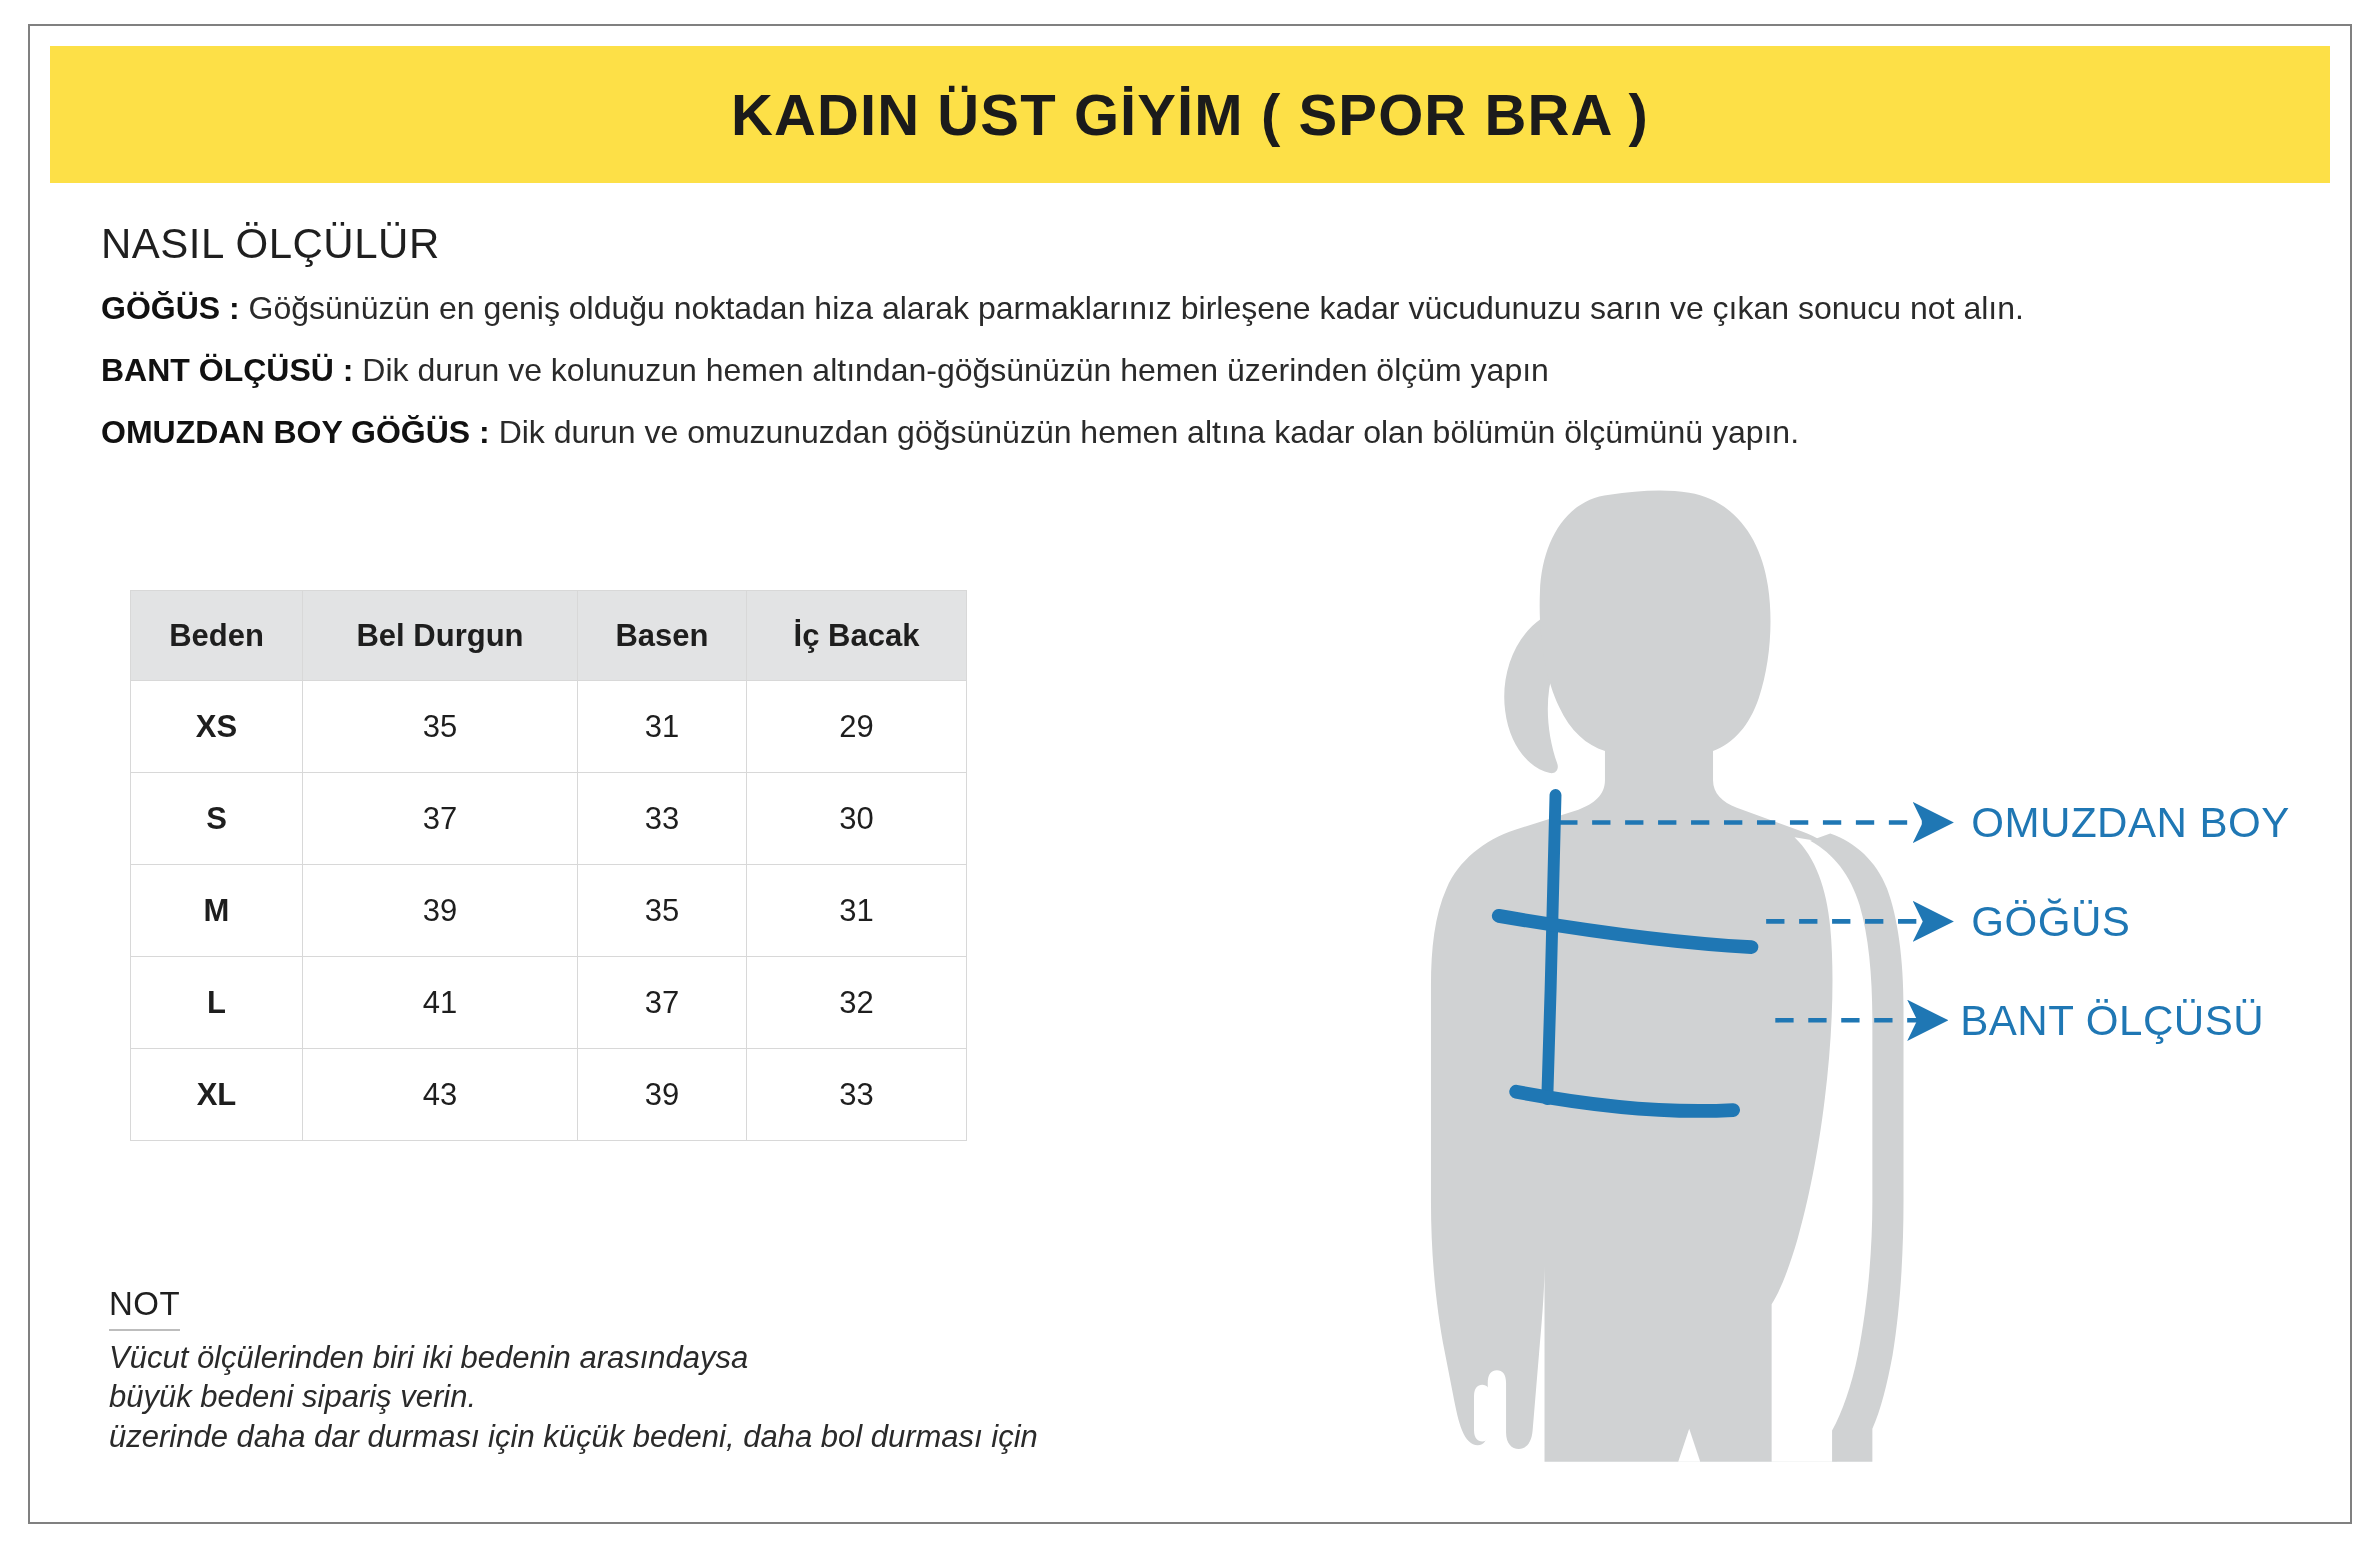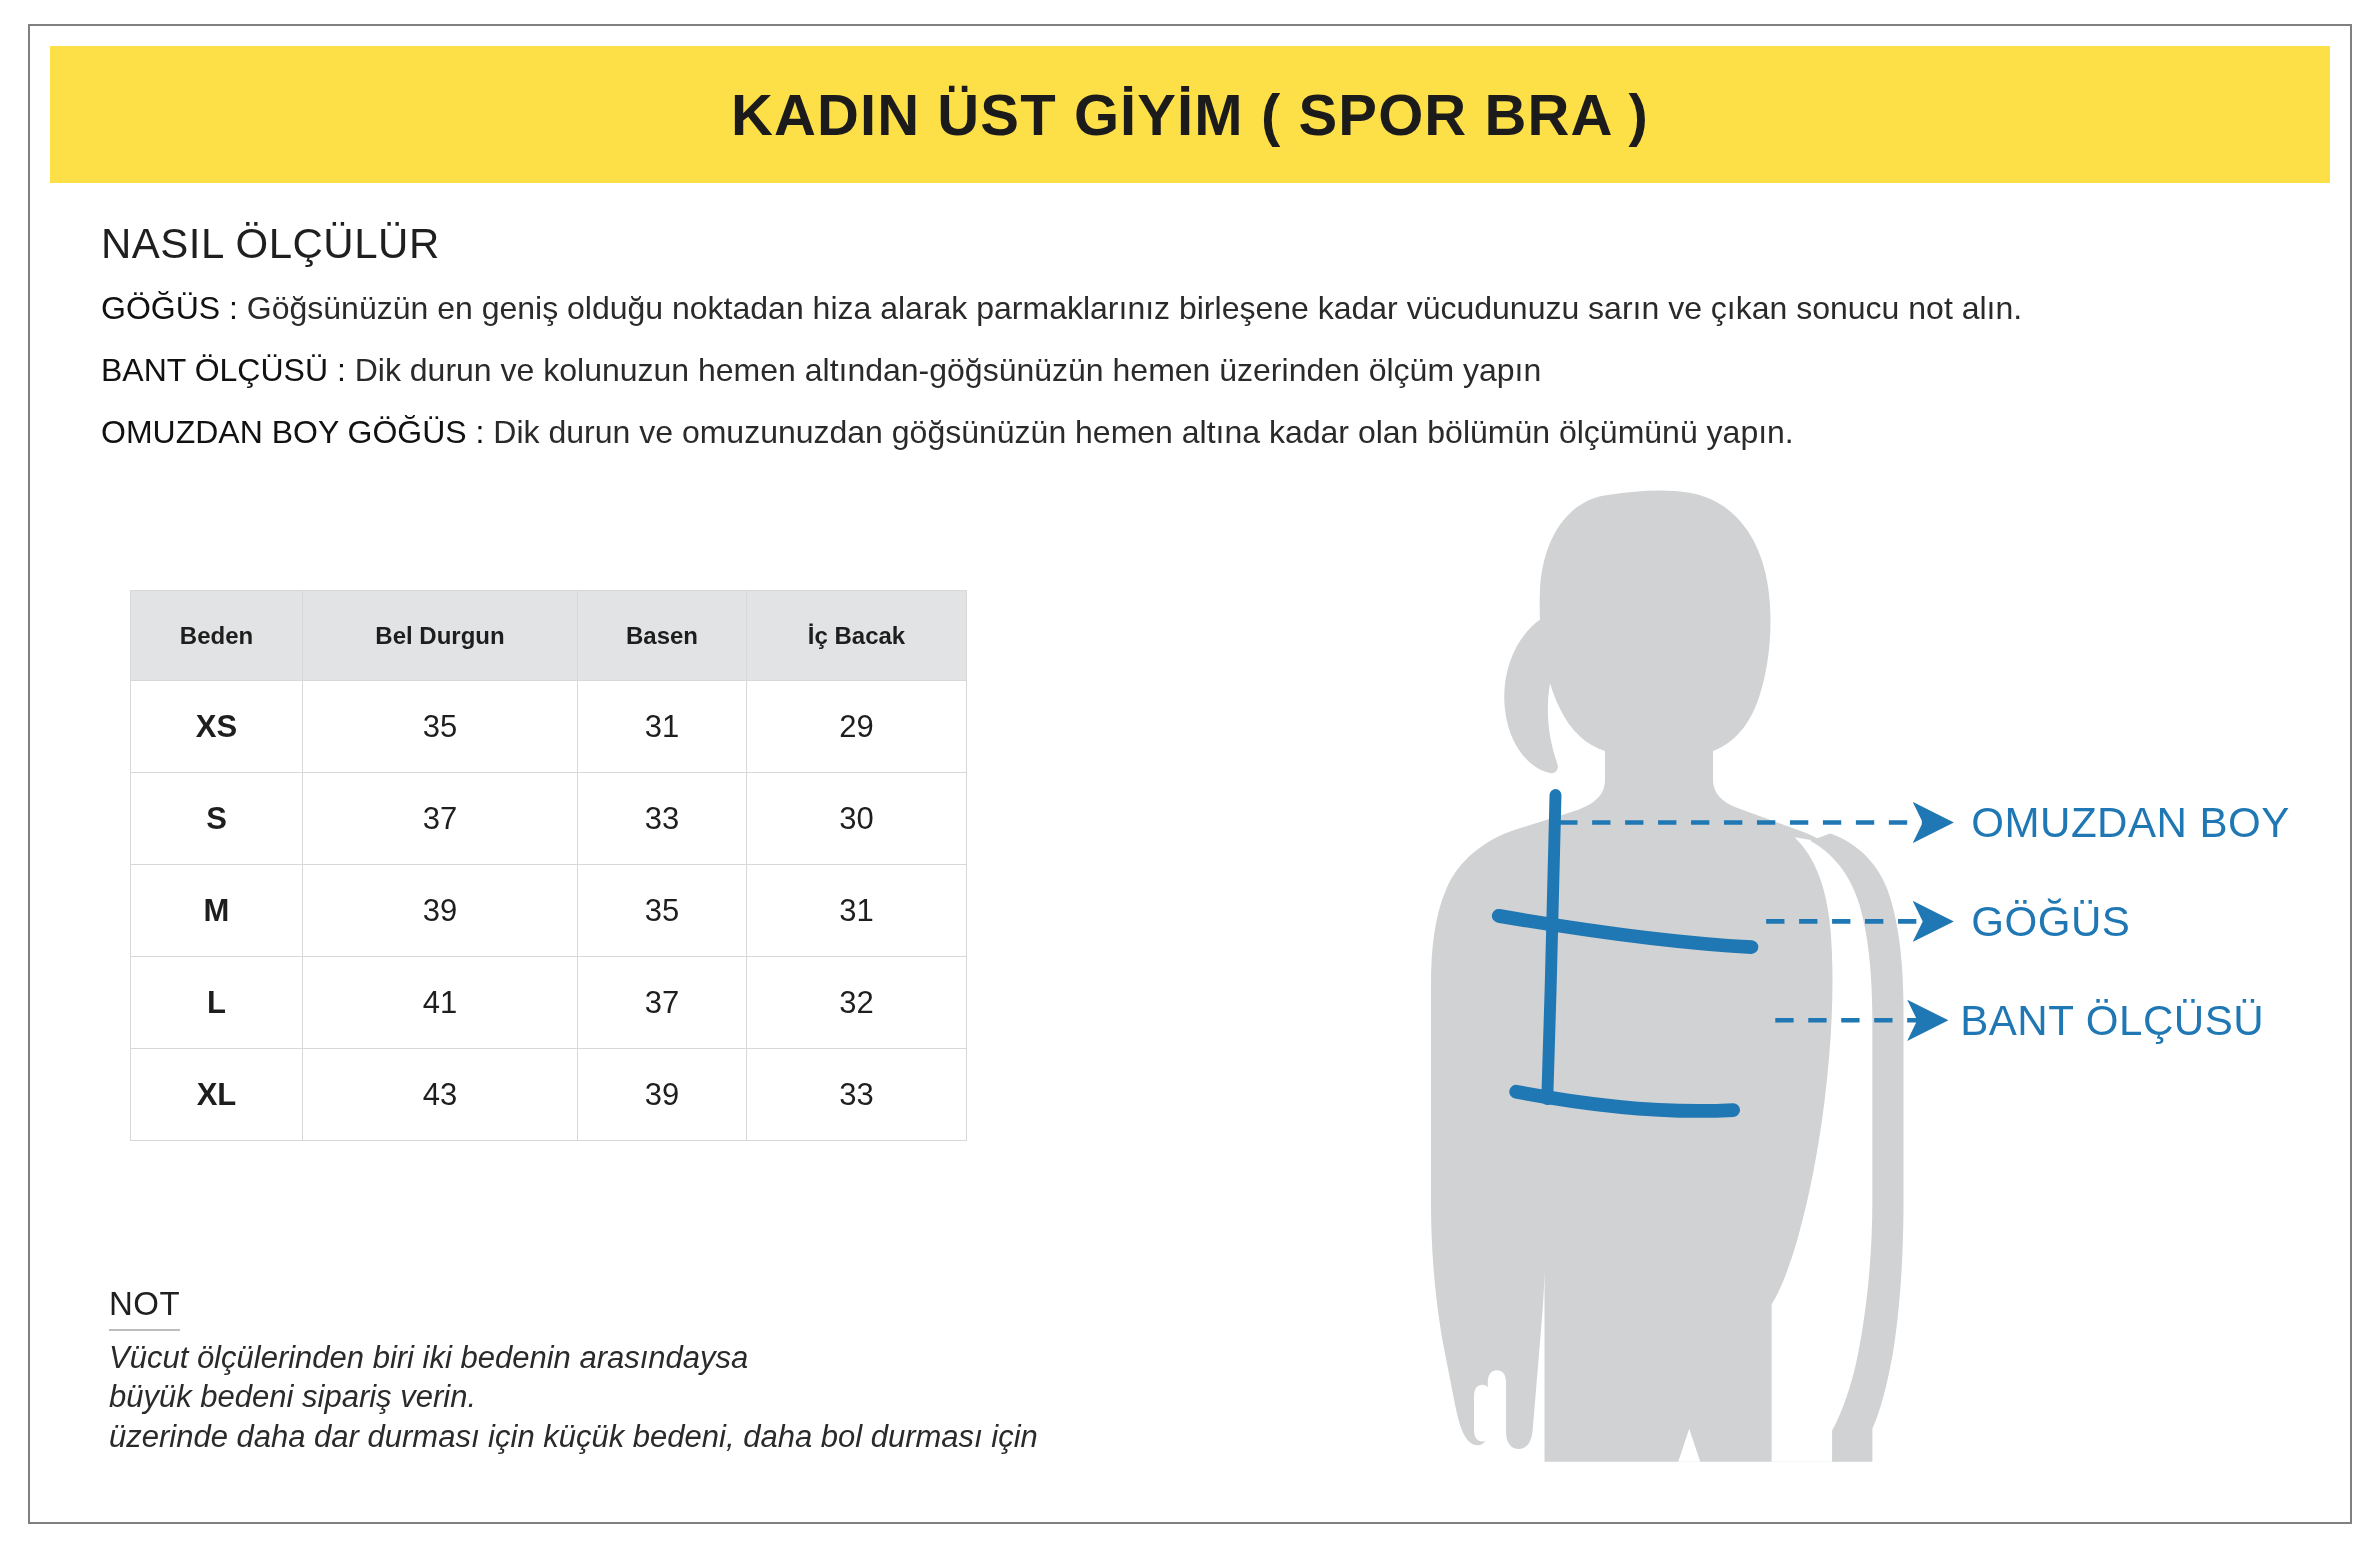--- a/index.html
+++ b/index.html
@@ -65,39 +65,39 @@
     margin-bottom: 24px;
   }
   .instr-line {
     font-size: 32px;
     font-weight: 400;
     color: #2a2a2a;
     line-height: 1.0;
     margin-bottom: 30px;
     white-space: nowrap;
   }
-  .instr-line .lbl { font-weight: normal; color: #111111; }
+  .instr-line .lbl { font-weight: bold; color: #111111; }
 
   
   #size-table {
     position: absolute;
     left: 130px;
     top: 590px;
     border-collapse: collapse;
     background: #ffffff;
   }
   #size-table th, #size-table td {
     border: 1.8px solid #d8d8d8;
     text-align: center;
     vertical-align: middle;
     color: #1e1e1e;
   }
   #size-table th {
     background: #e2e3e4;
-    font-size: 24px;
+    font-size: 31px;
     font-weight: bold;
     height: 90px;
   }
   #size-table td {
     font-size: 31px;
     font-weight: 400;
     height: 92px;
     background: #ffffff;
   }
   #size-table td.size-cell { font-weight: bold; }

